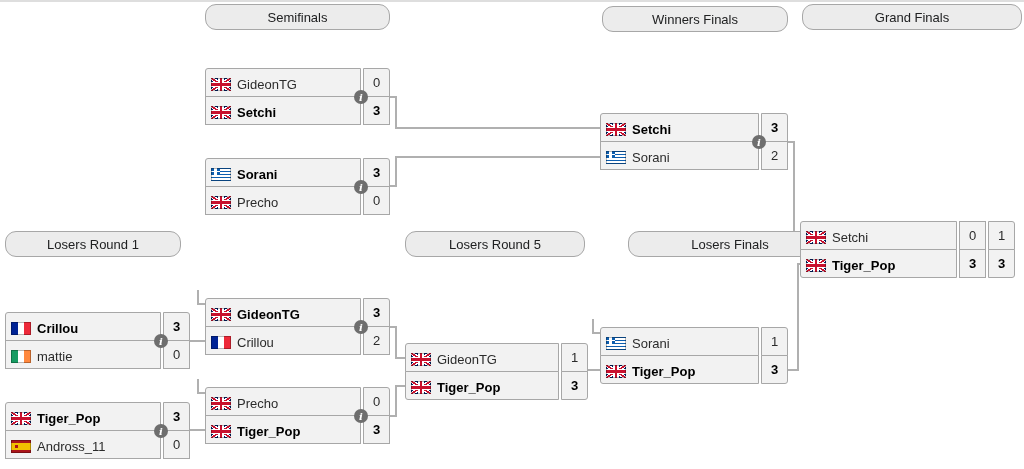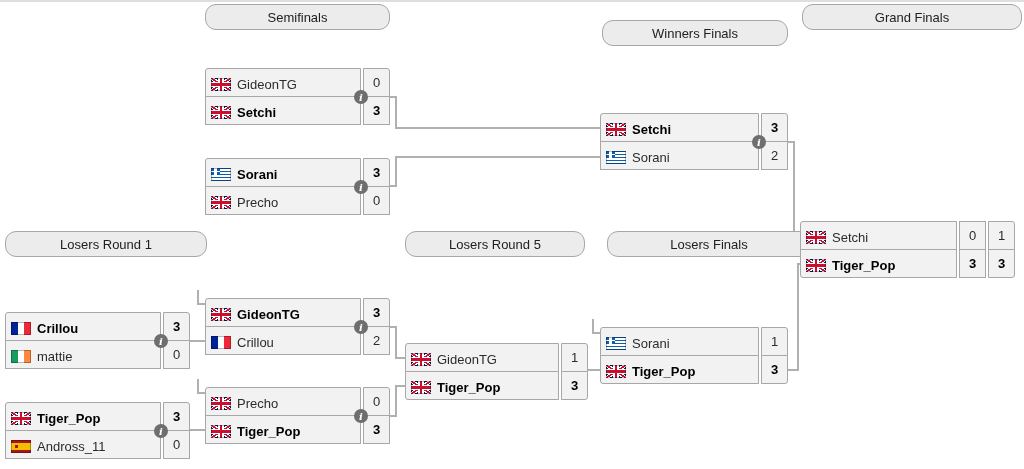--- a/index.html
+++ b/index.html
@@ -63,25 +63,25 @@
         background:#6e6e6e;color:#fff;display:flex;align-items:center;justify-content:center;
         font:italic bold 10px "DejaVu Serif",serif;z-index:4;cursor:pointer;}
 </style>
 </head>
 <body>
 
 <div id="stage">
   <div class="topbar"></div>
 
   <div class="hdr" style="left:205px;top:4px;width:185px">Semifinals</div>
-  <div class="hdr" style="left:602px;top:20px;width:186px">Winners Finals</div>
+  <div class="hdr" style="left:602px;top:6px;width:186px">Winners Finals</div>
   <div class="hdr" style="left:802px;top:4px;width:220px">Grand Finals</div>
-  <div class="hdr" style="left:5px;top:231px;width:202px">Losers Round 1</div>
+  <div class="hdr" style="left:5px;top:231px;width:176px">Losers Round 1</div>
   <div class="hdr" style="left:405px;top:231px;width:180px">Losers Round 5</div>
-  <div class="hdr" style="left:607px;top:231px;width:204px">Losers Finals</div>
+  <div class="hdr" style="left:628px;top:231px;width:204px">Losers Finals</div>
 
   <div class="line" style="left:390px;top:96px;width:7px;height:2px"></div>
   <div class="line" style="left:395px;top:96px;width:2px;height:33px"></div>
   <div class="line" style="left:395px;top:127px;width:205px;height:2px"></div>
   <div class="line" style="left:390px;top:185px;width:7px;height:2px"></div>
   <div class="line" style="left:395px;top:156px;width:2px;height:31px"></div>
   <div class="line" style="left:395px;top:156px;width:205px;height:2px"></div>
   <div class="line" style="left:788px;top:141px;width:7px;height:2px"></div>
   <div class="line" style="left:793px;top:141px;width:2px;height:95px"></div>
   <div class="line" style="left:793px;top:234px;width:9px;height:2px"></div>

